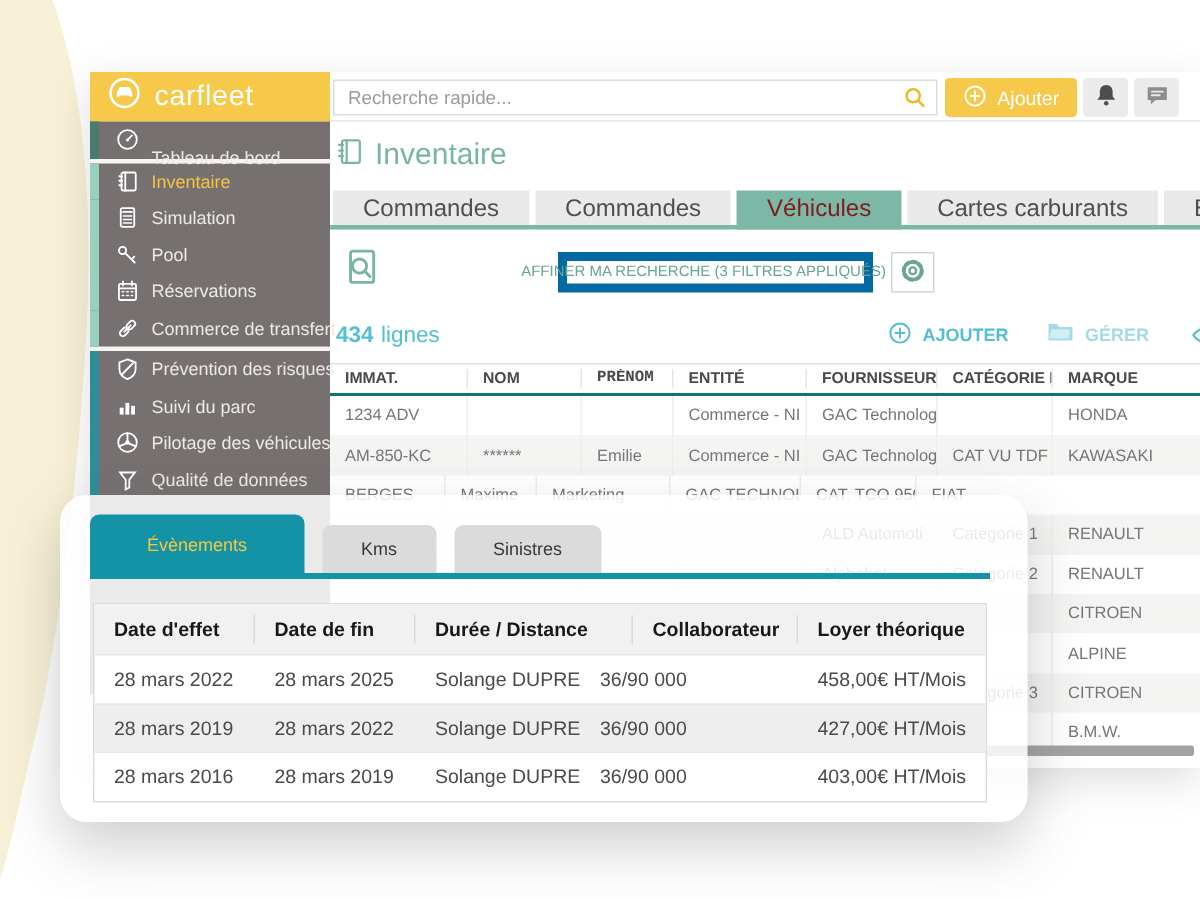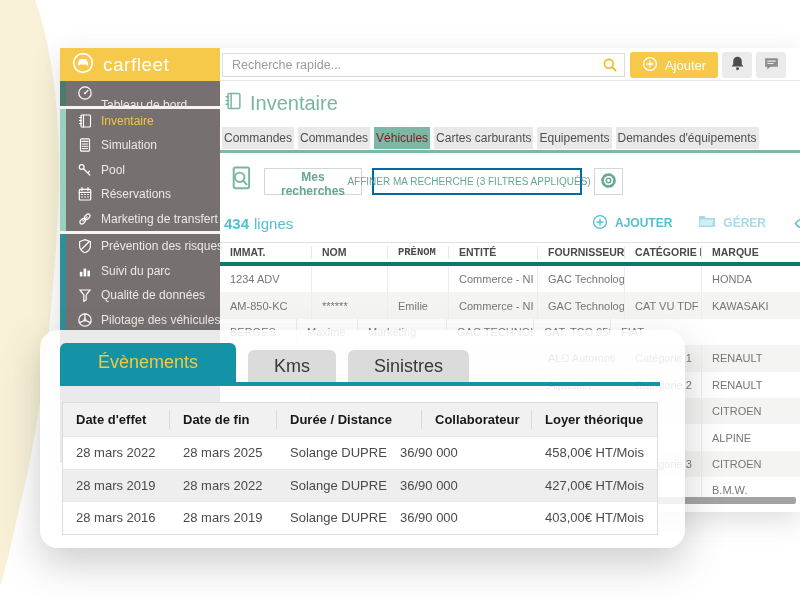--- a/index.html
+++ b/index.html
@@ -36,60 +36,60 @@
            gap:7px;cursor:pointer;font-family:inherit}
   .sq-btn{position:absolute;top:4px;width:30px;height:26px;background:#ebebeb;border:none;border-radius:3px;
           display:flex;align-items:center;justify-content:center;cursor:pointer}
   .sq-bell{left:502px;color:#4d4d4d}
   .sq-chat{left:536px;color:#8d8d8d}
 
   .content{position:absolute;left:160px;top:33px;width:580px;height:431px;overflow:hidden}
   .page-head{position:absolute;left:3px;top:10px;display:flex;align-items:center;gap:7px;color:#7ab5a3}
   .page-title{font-size:20px;color:#7ab5a3}
   .tabs{position:absolute;left:2px;top:46px;display:flex;gap:4px}
-  .tab{background:#e9e9e9;color:#4f4f4f;font-size:12px;padding:4px 2px;white-space:nowrap;cursor:pointer}
+  .tab{background:#e9e9e9;color:#4f4f4f;font-size:16px;padding:4px 20px;white-space:nowrap;cursor:pointer}
   .tab.active{background:#7db7a5;color:#7f1d1d}
   .tab-underline{position:absolute;left:0;top:69px;width:580px;height:3px;background:#7db7a5}
 
   .doc-ic{position:absolute;left:8px;top:84px;width:26px;height:26px;color:#7ab5a3}
   .btn-searches{position:absolute;left:44px;top:87px;width:98px;height:27px;background:#fff;
                 border:1px solid #cfd8d4;color:#67a694;font-weight:bold;font-size:12px;cursor:pointer;
                 font-family:inherit}
   .btn-refine{position:absolute;left:152px;top:87px;width:210px;height:27px;background:#fff;
-              border:2px solid #0369a1;color:#67a694;font-size:10px;cursor:pointer;display:flex;
+              border:6px solid #0369a1;color:#67a694;font-size:10px;cursor:pointer;display:flex;
               align-items:center;justify-content:center;gap:8px;font-family:inherit;white-space:nowrap}
   .btn-gear{position:absolute;left:374px;top:87px;width:29px;height:27px;background:#fff;
             border:1px solid #cfd8d4;color:#67a694;cursor:pointer;display:flex;align-items:center;justify-content:center}
 
   .countbar{position:absolute;left:4px;top:129px;width:576px;height:26px;display:flex;align-items:center}
   .count-num{color:#54bfd3;font-size:15px;font-weight:bold}
   .count-suffix{color:#54bfd3;font-size:15px;margin-left:5px}
   .cb-actions{margin-left:auto;display:flex;align-items:center;gap:26px}
   .cb-link{display:flex;align-items:center;gap:7px;font-size:12px;font-weight:bold;cursor:pointer;white-space:nowrap}
   .cb-add{color:#54bfd3}
   .cb-manage{color:#a5dbe7}
   .cb-eye{color:#54bfd3;width:22px;height:16px;margin-right:-14px}
 
   .vtable{position:absolute;left:0;top:161px;width:580px}
-  .vt-head{display:flex;border-top:1px solid #e0e0e0;border-bottom:4px solid #0f766e;height:19px;align-items:center}
+  .vt-head{display:flex;border-top:1px solid #e0e0e0;border-bottom:2px solid #0f766e;height:19px;align-items:center}
   .vt-hcell{font-size:10.5px;font-weight:bold;color:#4a4a4a;padding-left:10px;box-sizing:border-box;
             white-space:nowrap;overflow:hidden;border-left:1px solid #e6e6e6;height:13px;line-height:13px}
   .vt-hcell:first-child{border-left:none}
   .vt-row{display:flex;height:26.4px;align-items:center;cursor:pointer}
   .vt-row.alt{background:#f4f4f3}
   .vt-cell{font-size:11px;color:#767676;padding-left:10px;box-sizing:border-box;white-space:nowrap;
            overflow:hidden;border-left:1px solid #ededec;height:100%;display:flex;align-items:center}
   .vt-cell:first-child{border-left:none}
   .hscroll{position:absolute;left:2px;top:416px;width:574px;height:7px;background:#a3a3a3;border-radius:2px;cursor:pointer}
 
   
   .card{position:absolute;left:40px;top:330px;width:645px;height:218px;border-radius:18px;
         background:rgba(255,255,255,.85);box-shadow:0 16px 38px rgba(80,80,80,.28);z-index:3}
   .card-tabs{position:absolute;left:20px;top:13px;display:flex;align-items:flex-end;gap:12px}
-  .ctab{background:#dbdbdb;color:#383838;font-size:18px;height:32px;display:flex;align-items:center;
+  .ctab{background:#dbdbdb;color:#383838;font-size:12px;height:32px;display:flex;align-items:center;
         padding:0 26px;border-radius:6px 6px 0 0;cursor:pointer;white-space:nowrap}
   .ctab.active{background:#1593a6;color:#f5c83f;height:39px;padding:0 38px}
   .card-underline{position:absolute;left:20px;top:52px;width:600px;height:4px;background:#1593a6}
   .ctable{position:absolute;left:22px;top:72px;width:596px;background:#fff;border:1px solid #dcdcdc;box-sizing:border-box}
   .ct-head{display:flex;height:33px;background:#f1f1f1;align-items:center}
   .ct-hcell{font-size:13px;font-weight:bold;color:#181818;padding-left:13px;box-sizing:border-box;
             white-space:nowrap;overflow:hidden;border-right:1px solid #d9d9d9;height:19px;line-height:19px}
   .ct-hcell:last-child{border-right:none}
   .ct-row{display:flex;height:31.5px;align-items:center;border-top:1px solid #e8e8e8}
   .ct-row.alt{background:#eeeeee}
@@ -173,21 +173,21 @@
         <div class="strip" style="background: rgb(151, 208, 191);"></div>
         <div class="ic">
           <svg width="16" height="16" viewBox="0 0 16 16" fill="none" stroke="currentColor" stroke-width="1.2" stroke-linecap="round">
             <g transform="rotate(-45 8 8)">
               <rect x="1.6" y="6" width="6.4" height="4" rx="2"></rect>
               <rect x="8" y="6" width="6.4" height="4" rx="2"></rect>
               <path d="M5 8h6"></path>
             </g>
           </svg>
         </div>
-        <div class="lbl" style="display: inline; position: static;">Marketing de transfert</div>
+        <div class="lbl" style="display: inline; position: static;">Commerce de transfert</div>
       </div>
       <div class="side-gap"></div>
       <div class="side-item">
         <div class="strip" style="background: rgb(47, 142, 153);"></div>
         <div class="ic">
           <svg width="16" height="16" viewBox="0 0 16 16" fill="none" stroke="currentColor" stroke-width="1.2" stroke-linecap="round">
             <path d="M8 1.6 13.4 3.6V8c0 3.4-2.2 5.5-5.4 6.7C4.8 13.5 2.6 11.4 2.6 8V3.6Z"></path>
             <path d="M4.4 11.5 11.8 4"></path>
           </svg>
         </div>
@@ -201,35 +201,35 @@
             <rect x="6.6" y="5.6" width="2.6" height="7.8" fill="currentColor" stroke="none"></rect>
             <rect x="10.4" y="7.6" width="2.6" height="5.8" fill="currentColor" stroke="none"></rect>
           </svg>
         </div>
         <div class="lbl" style="display: inline; position: static;">Suivi du parc</div>
       </div>
       <div class="side-item">
         <div class="strip" style="background: rgb(47, 142, 153);"></div>
         <div class="ic">
           <svg width="16" height="16" viewBox="0 0 16 16" fill="none" stroke="currentColor" stroke-width="1.2" stroke-linecap="round">
-            <path d="M3 3h10L9.2 7.8V13l-2.4 1.3V7.8Z"></path>
-          </svg>
-        </div>
-        <div class="lbl" style="display: inline; position: static;">Qualité de données</div>
-      </div>
-      <div class="side-item">
-        <div class="strip" style="background: rgb(47, 142, 153);"></div>
-        <div class="ic">
-          <svg width="16" height="16" viewBox="0 0 16 16" fill="none" stroke="currentColor" stroke-width="1.2" stroke-linecap="round">
             <circle cx="8" cy="8" r="6.2"></circle>
             <circle cx="8" cy="8" r="1.5" fill="currentColor" stroke="none"></circle>
             <path d="M8 6.5V1.8M6.8 8.8 2.4 10.6M9.2 8.8l4.4 1.8"></path>
           </svg>
         </div>
         <div class="lbl" style="display: inline; position: static;">Pilotage des véhicules</div>
+      </div>
+      <div class="side-item">
+        <div class="strip" style="background: rgb(47, 142, 153);"></div>
+        <div class="ic">
+          <svg width="16" height="16" viewBox="0 0 16 16" fill="none" stroke="currentColor" stroke-width="1.2" stroke-linecap="round">
+            <path d="M3 3h10L9.2 7.8V13l-2.4 1.3V7.8Z"></path>
+          </svg>
+        </div>
+        <div class="lbl" style="display: inline; position: static;">Qualité de données</div>
       </div>
     </div>
 
   <div class="topbar">
     <div class="search-wrap">
       <input class="search-input" placeholder="Recherche rapide..." style="">
       <span class="search-mag" id="search-mag"><svg width="16" height="16" viewBox="0 0 16 16" fill="none" stroke="currentColor" stroke-width="1.2" stroke-linecap="round">
             <circle cx="6.8" cy="6.8" r="4.4" stroke-width="1.6"></circle>
             <path d="M10.1 10.1 13.6 13.6" stroke-width="1.6"></path>
           </svg></span>
@@ -271,21 +271,20 @@
         <div class="tab">Equipements</div>
         <div class="tab">Demandes d'équipements</div>
       </div>
     <div class="tab-underline"></div>
 
     <span class="doc-ic" id="doc-ic"><svg width="26" height="26" viewBox="0 0 16 16" fill="none" stroke="currentColor" stroke-width="1.2" stroke-linecap="round">
           <rect x="3.5" y="1.5" width="9.5" height="12.8" rx="1"></rect>
           <circle cx="7.2" cy="7.6" r="2.9"></circle>
           <path d="M9.3 9.7l2.2 2.2"></path>
         </svg></span>
-    <button class="btn-searches">Mes recherches</button>
     <button class="btn-refine">
       <span>AFFINER MA RECHERCHE (3 FILTRES APPLIQUÉS)</span>
       <span style="font-size:8px">▼</span>
     </button>
     <button class="btn-gear">
       <span id="gear-ic"><svg width="17" height="17" viewBox="0 0 16 16" fill="none" stroke="currentColor" stroke-width="1.2" stroke-linecap="round">
             <circle cx="8" cy="8" r="5.6" stroke-width="2.6" stroke-dasharray="2.4 1.9"></circle>
             <circle cx="8" cy="8" r="2.1" stroke-width="1.4"></circle>
           </svg></span>
     </button>

